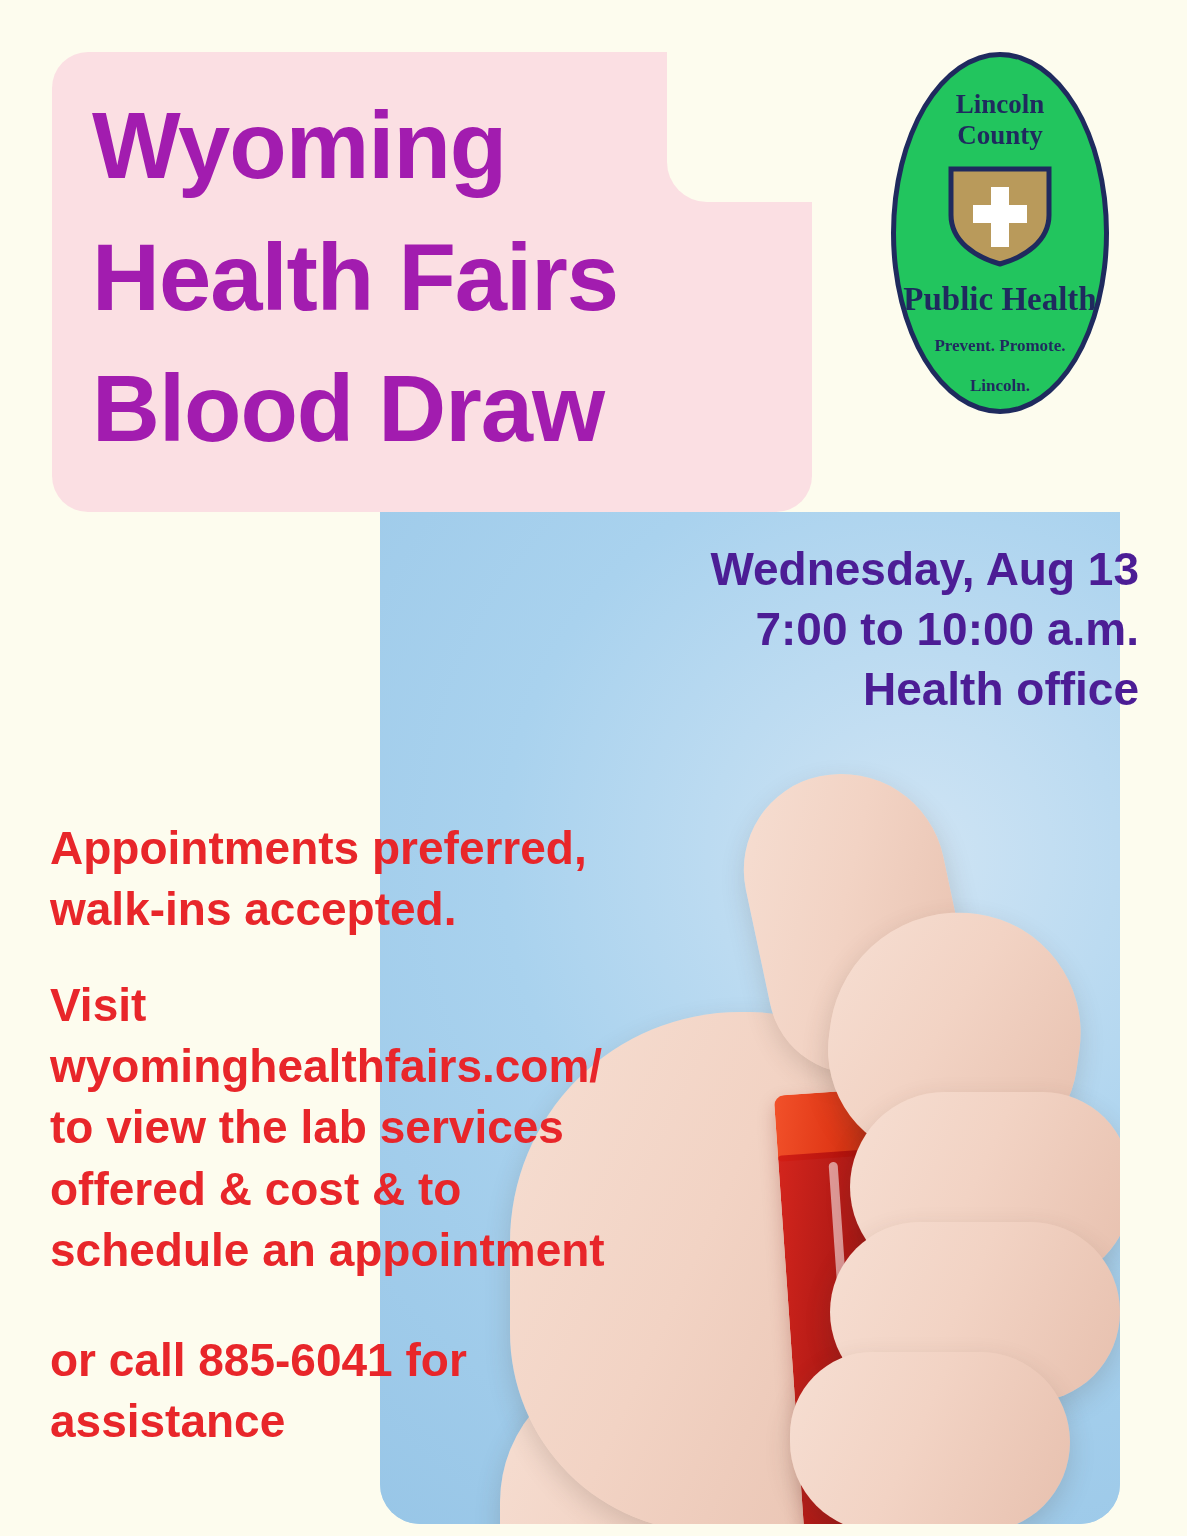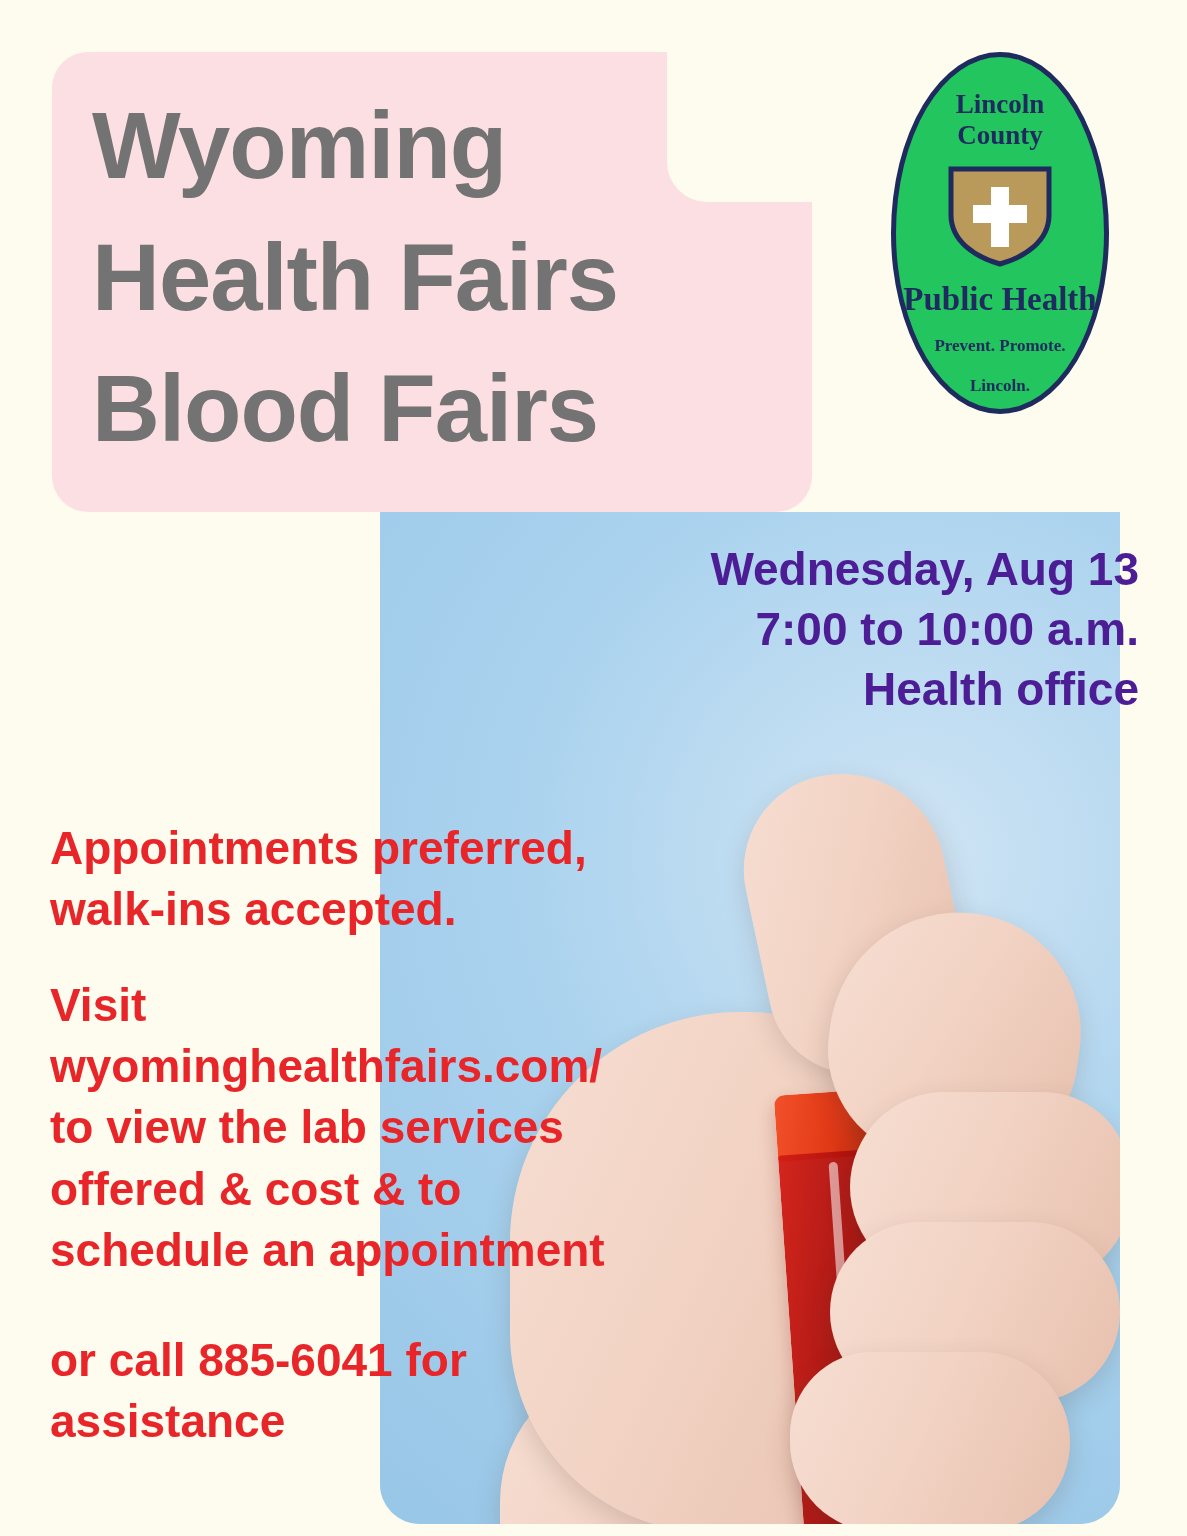--- a/index.html
+++ b/index.html
@@ -34,21 +34,21 @@
     width: 145px;
     height: 150px;
     background: #fdfcee;
     border-bottom-left-radius: 40px;
   }
   .title-text {
     position: absolute;
     left: 92px;
     top: 80px;
     width: 700px;
-    color: #737373;
+    color: #a21caf;
     font-weight: 700;
     font-size: 94px;
     line-height: 1.40;
     letter-spacing: -1px;
     z-index: 5;
   }
   .title-text .line {
     display: block;
     white-space: nowrap;
   }
@@ -237,21 +237,21 @@
   .copy-call { top: 1330px; }
 </style>
 </head>
 <body>
 
 <div class="title-panel"></div>
 
 <div class="title-text">
   <span class="line">Wyoming</span>
   <span class="line">Health Fairs</span>
-  <span class="line">Blood Fairs</span>
+  <span class="line">Blood Draw</span>
 </div>
 
 <div class="logo">
   <div class="logo-top">
     <span>Lincoln</span><br>
     <span>County</span>
   </div>
   <div class="logo-shield">
     <svg viewBox="0 0 106 104" width="106" height="104" aria-hidden="true">
       <path d="M4 6 H102 V52 C102 78 78 94 53 101 C28 94 4 78 4 52 Z" fill="#b99a5b" stroke="#1f2a5e" stroke-width="5"></path>

